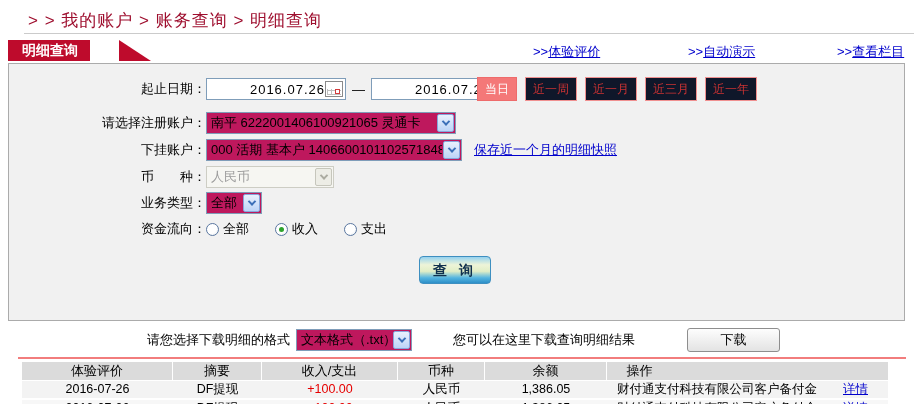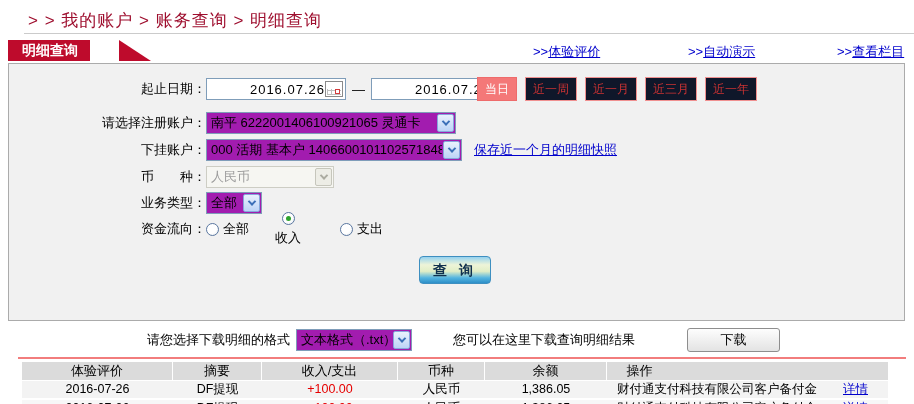--- a/index.html
+++ b/index.html
@@ -23,21 +23,21 @@
   
   .form-box { left:8px; top:63px; width:897px; height:258px; background:#F1F1F1;
     border:1px solid #ABABAB; }
   .frow { position:absolute; left:0; height:24px; display:flex; align-items:center; }
   .flabel { display:inline-block; width:197px; text-align:right; font-size:13px; color:#000; }
 
   
   .txt-input { height:22px; background:#fff; border:1px solid #7F9DB9; display:flex;
     align-items:center; font-size:13px; color:#000; }
   .txt-input .val { flex:1; text-align:right; letter-spacing:1px; }
-  .sel { height:22px; background:#a21caf; border:1px solid #7F9DB9; display:flex;
+  .sel { height:22px; background:#be185d; border:1px solid #7F9DB9; display:flex;
     align-items:center; font-size:13px; color:#000; padding-left:4px; }
   .sel .val { flex:1; white-space:nowrap; overflow:hidden; }
   .sel-arrow { width:17px; height:18px; margin:1px; border:1px solid #86A7DC; border-radius:2px;
     background:linear-gradient(#E9F1FD,#BDD4F7); display:flex; align-items:center; justify-content:center; }
   .chev { width:6px; height:6px; border-left:2px solid #3B6FB8; border-bottom:2px solid #3B6FB8;
     transform:rotate(-45deg) translate(1px,-1px); }
   .sel.disabled { background:#F6F6F2; border-color:#CDCDC4; color:#9C9C9C; }
   .sel.disabled .sel-arrow { background:#EDEDE6; border-color:#C6C6BC; }
   .sel.disabled .chev { border-color:#ABABA0; }
 
@@ -179,21 +179,21 @@
     </div>
   </div>
 
   <div class="frow" style="top:153px;">
     <span class="flabel">资金流向：</span>
     <div class="radio-group">
       <span class="radio-item" style="margin-right:26px;">
         <span class="radio"></span>
         <span>全部</span>
       </span>
-      <span class="radio-item" style="margin-right:39px;flex-direction:column;">
+      <span class="radio-item" style="margin-right:26px;">
         <span class="radio checked"></span>
         <span>收入</span>
       </span>
       <span class="radio-item">
         <span class="radio"></span>
         <span>支出</span>
       </span>
     </div>
   </div>
 

